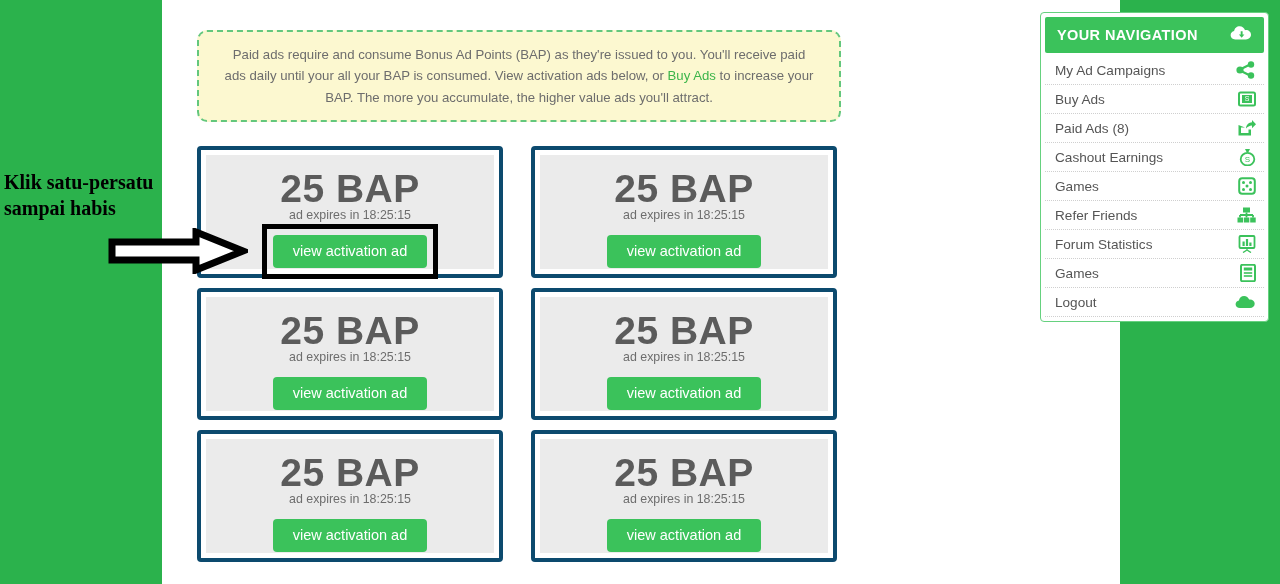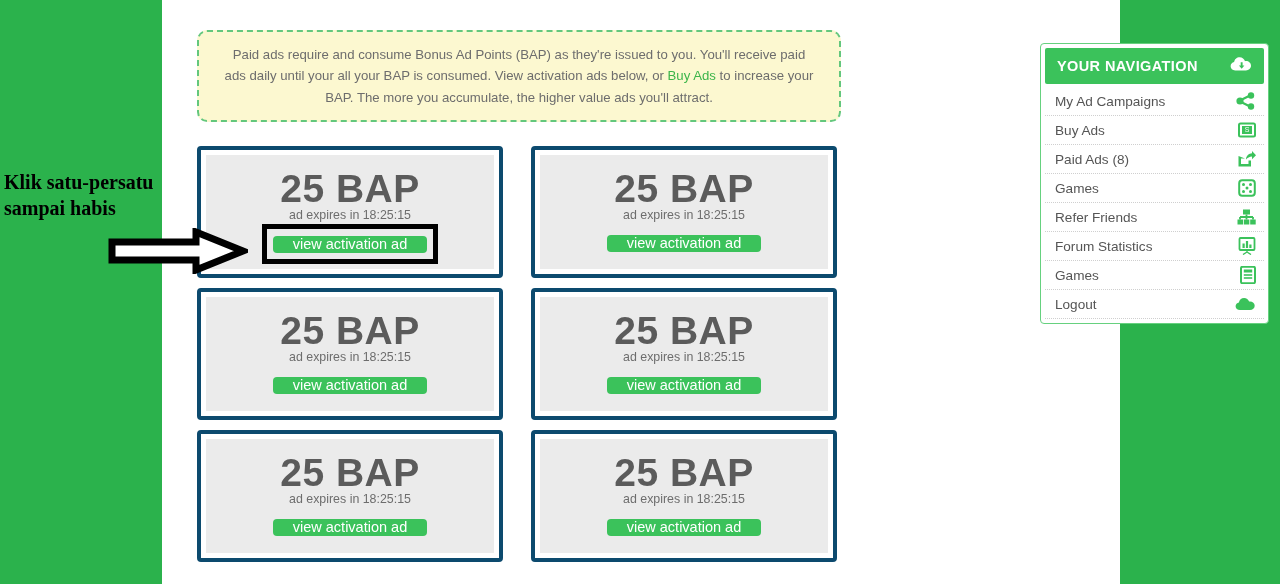--- a/index.html
+++ b/index.html
@@ -92,21 +92,21 @@
     color: #6d6d6d;
   }
   .ad-button {
     margin-top: 13px;
     background: #3bc25b;
     color: #ffffff;
     border: none;
     border-radius: 4px;
     font-family: "Liberation Sans", sans-serif;
     font-size: 14.5px;
-    padding: 0 20px;
+    padding: 8px 20px;
     cursor: pointer;
     line-height: 1.15;
   }
 
   
   .ad-button-wrap { position: relative; display: inline-block; }
   .ad-button-wrap.highlighted { margin-top: 13px; }
   .ad-button-wrap.highlighted .ad-button { margin-top: 0; }
   .ad-button-wrap.highlighted::after {
     content: "";
@@ -120,21 +120,20 @@
   
   #nav-panel {
     position: absolute;
     left: 878px;
     top: 12px;
     width: 229px;
     border: 1px solid #66d17f;
     border-radius: 4px;
     background: #ffffff;
     padding: 4px;
-    margin-top: 31px;
   }
   #nav-header {
     background: #3bc25b;
     color: #ffffff;
     height: 36px;
     display: flex;
     align-items: center;
     justify-content: space-between;
     padding: 0 12px;
     border-radius: 2px;
@@ -275,20 +274,30 @@
         <div class="nav-item">
           <span class="nav-label">Paid Ads (8)</span>
           <span class="nav-icon">
             <svg width="19" height="17" viewBox="0 0 19 17">
               <path d="M1.5,5 L1.5,15.5 L14,15.5 L14,9.5 L11.5,9.5 L11.5,13 L4,13 L4,7.5 L8,7.5 Z" fill="#3bc25b"></path>
               <path d="M9,8.5 C9,4.5 12,2.5 15,2.2 L15,0 L19,4.2 L15,8.2 L15,5.6 C12.5,5.8 10.6,6.8 9,8.5 Z" fill="#3bc25b"></path>
             </svg>
           </span>
         </div>
         <div class="nav-item">
+          <span class="nav-label">Cashout Earnings</span>
+          <span class="nav-icon">
+            <svg width="17" height="18" viewBox="0 0 17 18">
+              <path d="M6,1 L11,1 L9.5,4 L7.5,4 Z" fill="#3bc25b"></path>
+              <ellipse cx="8.5" cy="11.2" rx="6.8" ry="6.3" fill="none" stroke="#3bc25b" stroke-width="1.8"></ellipse>
+              <text x="8.5" y="14" font-size="8" font-family="Liberation Sans, sans-serif" fill="#3bc25b" text-anchor="middle">S</text>
+            </svg>
+          </span>
+        </div>
+        <div class="nav-item">
           <span class="nav-label">Games</span>
           <span class="nav-icon">
             <svg width="18" height="18" viewBox="0 0 18 18">
               <rect x="1.2" y="1.2" width="15.6" height="15.6" rx="3" fill="none" stroke="#3bc25b" stroke-width="2"></rect>
               <circle cx="5.5" cy="5.5" r="1.5" fill="#3bc25b"></circle>
               <circle cx="12.5" cy="5.5" r="1.5" fill="#3bc25b"></circle>
               <circle cx="9" cy="9" r="1.5" fill="#3bc25b"></circle>
               <circle cx="5.5" cy="12.5" r="1.5" fill="#3bc25b"></circle>
               <circle cx="12.5" cy="12.5" r="1.5" fill="#3bc25b"></circle>
             </svg>

